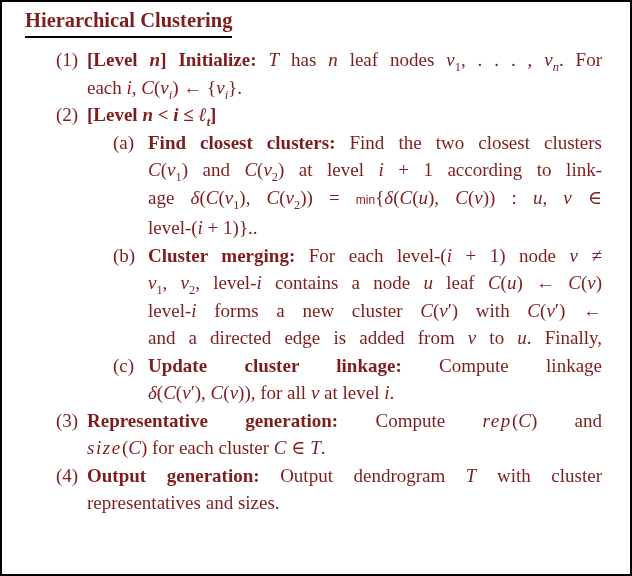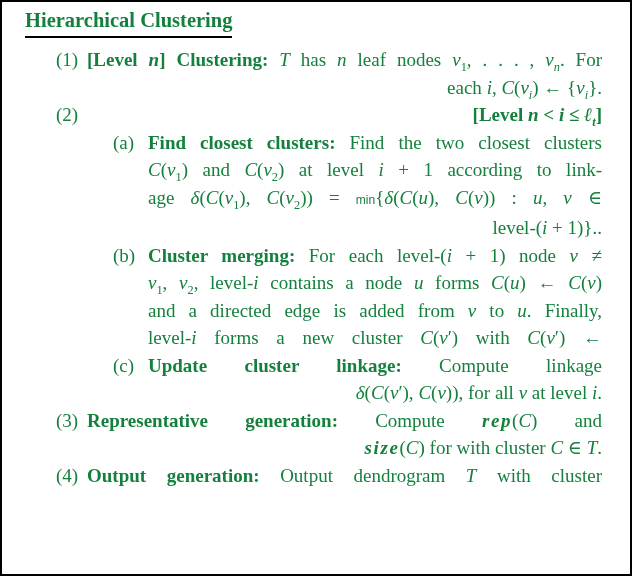--- a/index.html
+++ b/index.html
@@ -7,21 +7,21 @@
     padding: 0;
     background: #ffffff;
   }
   .algo-box {
     position: relative;
     box-sizing: border-box;
     width: 632px;
     height: 576px;
     border: 2px solid #000000;
     background: #ffffff;
-    color: #15803d;
+    color: #7f1d1d;
     font-family: "Liberation Serif", "DejaVu Serif", serif;
     font-size: 19px;
     line-height: 27.5px;
     overflow: hidden;
   }
   .title-row {
     margin: 5px 0 0 23px;
   }
   .algo-title {
     display: inline-block;
@@ -30,55 +30,55 @@
     line-height: 26px;
     padding-bottom: 3px;
     border-bottom: 2px solid #000000;
   }
   .algo-body {
     margin-top: 8px;
     padding-right: 28px;
   }
   .line {
     position: relative;
-    text-align: right;
   }
   .just {
     text-align: justify;
     text-align-last: justify;
   }
   .l1, .l1c { padding-left: 85px; }
   .l2, .l2c { padding-left: 146px; }
   .marker { position: absolute; top: 0; }
   .l1 > .marker { left: 54px; }
   .l2 > .marker { left: 111px; }
   .b  { font-weight: bold; margin-top: 48px; }
   .i  { font-style: italic; }
   .sf { font-family: "Liberation Sans", "DejaVu Sans", sans-serif; font-size: 12px; }
-  .sp { letter-spacing: 1.6px; font-weight: bold; }
+  .sp { letter-spacing: 1.6px; }
   sub { font-size: 0.65em; line-height: 0; }
 </style>
 </head>
 <body>
 
 <div class="algo-box">
   <div class="title-row">
     <span class="algo-title">Hierarchical Clustering</span>
   </div>
   <div class="algo-body" id="algo-body">
-      <div class="line l1 just"><span class="marker">(1)</span><span class="b">[Level </span><span class="b i">n</span><span class="b">] Clustering: </span><span class="i">T</span><span> has </span><span class="i">n</span><span> leaf nodes </span><span class="i">v</span><sub>1</sub><span>, . . . , </span><span class="i">v</span><sub class="i">n</sub><span>. For</span></div>
+      <div class="line l1 just"><span class="marker">(1)</span><span class="b">[Level </span><span class="b i">n</span><span class="b">] Initialize: </span><span class="i">T</span><span> has </span><span class="i">n</span><span> leaf nodes </span><span class="i">v</span><sub>1</sub><span>, . . . , </span><span class="i">v</span><sub class="i">n</sub><span>. For</span></div>
       <div class="line l1c"><span>each </span><span class="i">i</span><span>, </span><span class="i">C</span><span>(</span><span class="i">v</span><sub class="i">i</sub><span>) ← {</span><span class="i">v</span><sub class="i">i</sub><span>}.</span></div>
       <div class="line l1"><span class="marker">(2)</span><span class="b">[Level </span><span class="b i">n</span><span class="b"> &lt; </span><span class="b i">i</span><span class="b"> ≤ </span><span class="b i">ℓ</span><sub class="b i">t</sub><span class="b">]</span></div>
       <div class="line l2 just"><span class="marker">(a)</span><span class="b">Find closest clusters: </span><span>Find the two closest clusters</span></div>
       <div class="line l2c just"><span class="i">C</span><span>(</span><span class="i">v</span><sub>1</sub><span>) and </span><span class="i">C</span><span>(</span><span class="i">v</span><sub>2</sub><span>) at level </span><span class="i">i</span><span> + 1 according to link-</span></div>
       <div class="line l2c just"><span>age </span><span class="i">δ</span><span>(</span><span class="i">C</span><span>(</span><span class="i">v</span><sub>1</sub><span>), </span><span class="i">C</span><span>(</span><span class="i">v</span><sub>2</sub><span>)) = </span><span class="sf">min</span><span>{</span><span class="i">δ</span><span>(</span><span class="i">C</span><span>(</span><span class="i">u</span><span>), </span><span class="i">C</span><span>(</span><span class="i">v</span><span>)) : </span><span class="i">u</span><span>, </span><span class="i">v</span><span> ∈</span></div>
       <div class="line l2c"><span>level-(</span><span class="i">i</span><span> + 1)}..</span></div>
       <div class="line l2 just"><span class="marker">(b)</span><span class="b">Cluster merging: </span><span>For each level-(</span><span class="i">i</span><span> + 1) node </span><span class="i">v</span><span> ≠</span></div>
-      <div class="line l2c just"><span class="i">v</span><sub>1</sub><span>, </span><span class="i">v</span><sub>2</sub><span>, level-</span><span class="i">i</span><span> contains a node </span><span class="i">u</span><span> forms </span><span class="i">C</span><span>(</span><span class="i">u</span><span>) ← </span><span class="i">C</span><span>(</span><span class="i">v</span><span>)</span></div>
+      <div class="line l2c just"><span class="i">v</span><sub>1</sub><span>, </span><span class="i">v</span><sub>2</sub><span>, level-</span><span class="i">i</span><span> contains a node </span><span class="i">u</span><span> leaf </span><span class="i">C</span><span>(</span><span class="i">u</span><span>) ← </span><span class="i">C</span><span>(</span><span class="i">v</span><span>)</span></div>
+      <div class="line l2c just"><span>level-</span><span class="i">i</span><span> forms a new cluster </span><span class="i">C</span><span>(</span><span class="i">v</span><span>′</span><span>) with </span><span class="i">C</span><span>(</span><span class="i">v</span><span>′</span><span>) ←</span></div>
       <div class="line l2c just"><span>and a directed edge is added from </span><span class="i">v</span><span> to </span><span class="i">u</span><span>.  Finally,</span></div>
-      <div class="line l2c just"><span>level-</span><span class="i">i</span><span> forms a new cluster </span><span class="i">C</span><span>(</span><span class="i">v</span><span>′</span><span>) with </span><span class="i">C</span><span>(</span><span class="i">v</span><span>′</span><span>) ←</span></div>
       <div class="line l2 just"><span class="marker">(c)</span><span class="b">Update cluster linkage: </span><span> Compute linkage</span></div>
       <div class="line l2c"><span class="i">δ</span><span>(</span><span class="i">C</span><span>(</span><span class="i">v</span><span>′</span><span>), </span><span class="i">C</span><span>(</span><span class="i">v</span><span>)), for all </span><span class="i">v</span><span> at level </span><span class="i">i</span><span>.</span></div>
       <div class="line l1 just"><span class="marker">(3)</span><span class="b">Representative generation: </span><span>Compute </span><span class="i sp">rep</span><span>(</span><span class="i">C</span><span>) and</span></div>
-      <div class="line l1c"><span class="i sp">size</span><span>(</span><span class="i">C</span><span>) for with cluster </span><span class="i">C</span><span> ∈ </span><span class="i">T</span><span>.</span></div>
+      <div class="line l1c"><span class="i sp">size</span><span>(</span><span class="i">C</span><span>) for each cluster </span><span class="i">C</span><span> ∈ </span><span class="i">T</span><span>.</span></div>
       <div class="line l1 just"><span class="marker">(4)</span><span class="b">Output generation: </span><span>Output dendrogram </span><span class="i">T</span><span> with cluster</span></div>
+      <div class="line l1c"><span>representatives and sizes.</span></div>
     </div>
 </div>
 
 </body></html>

